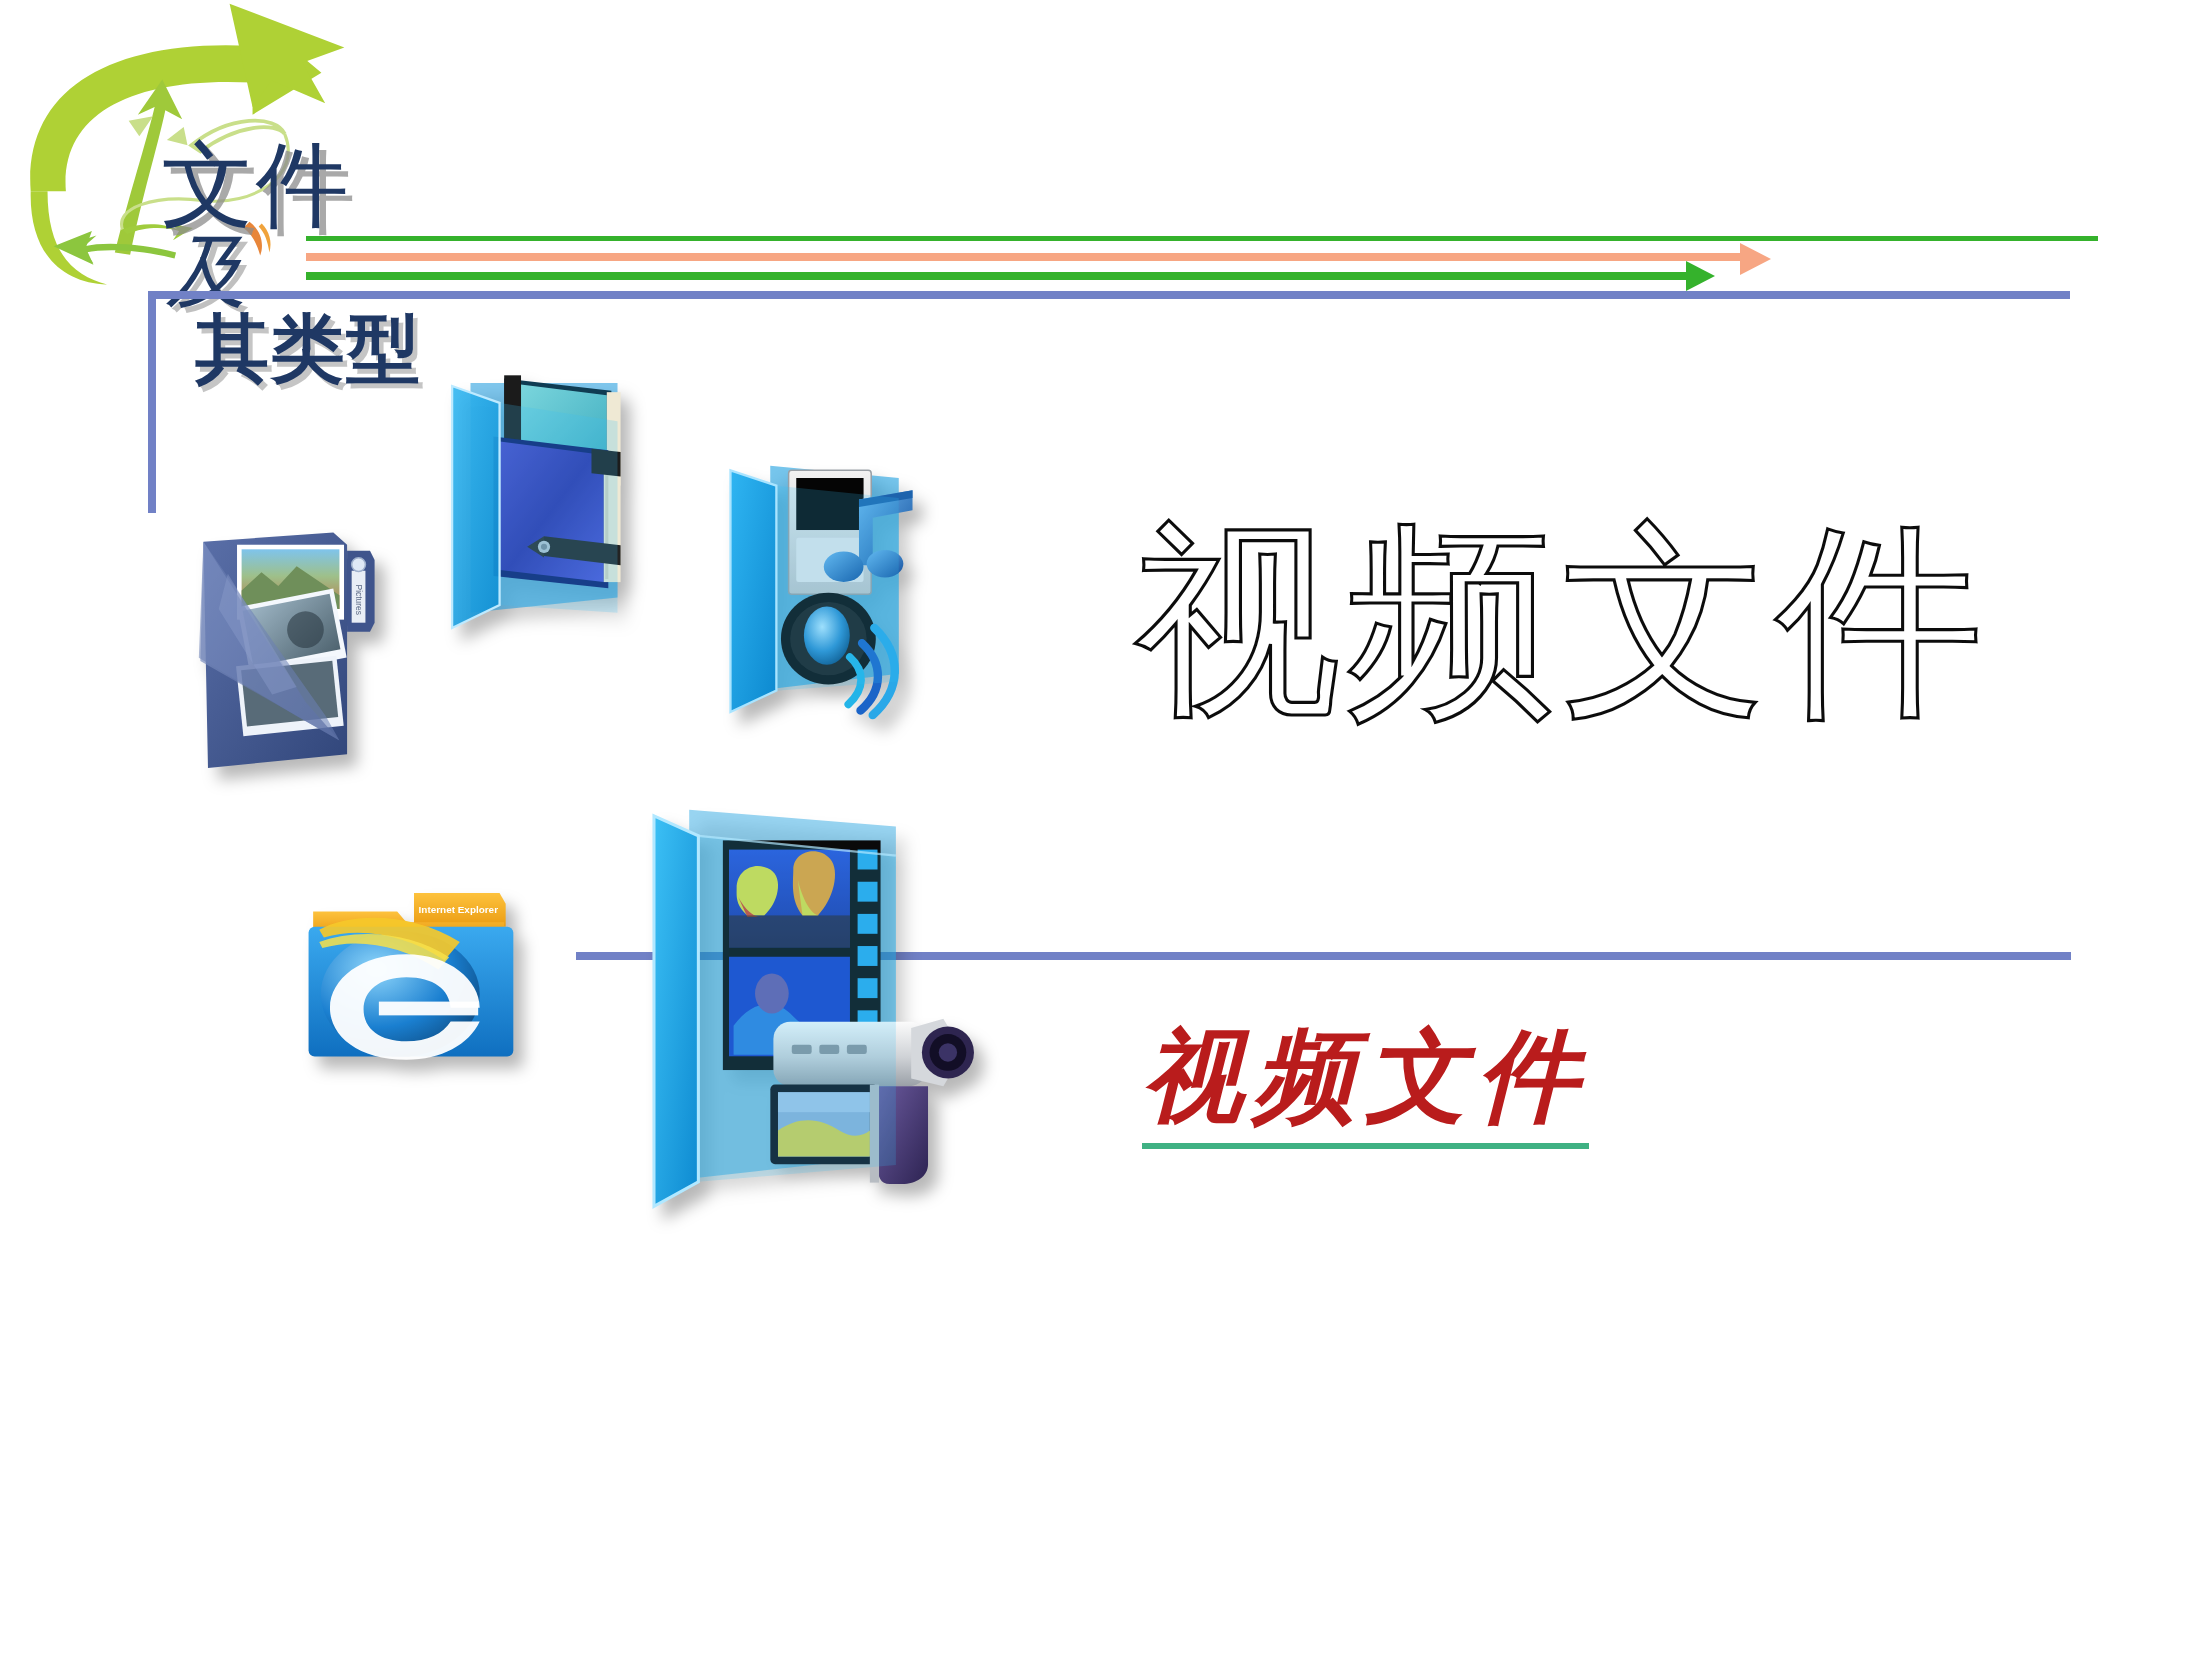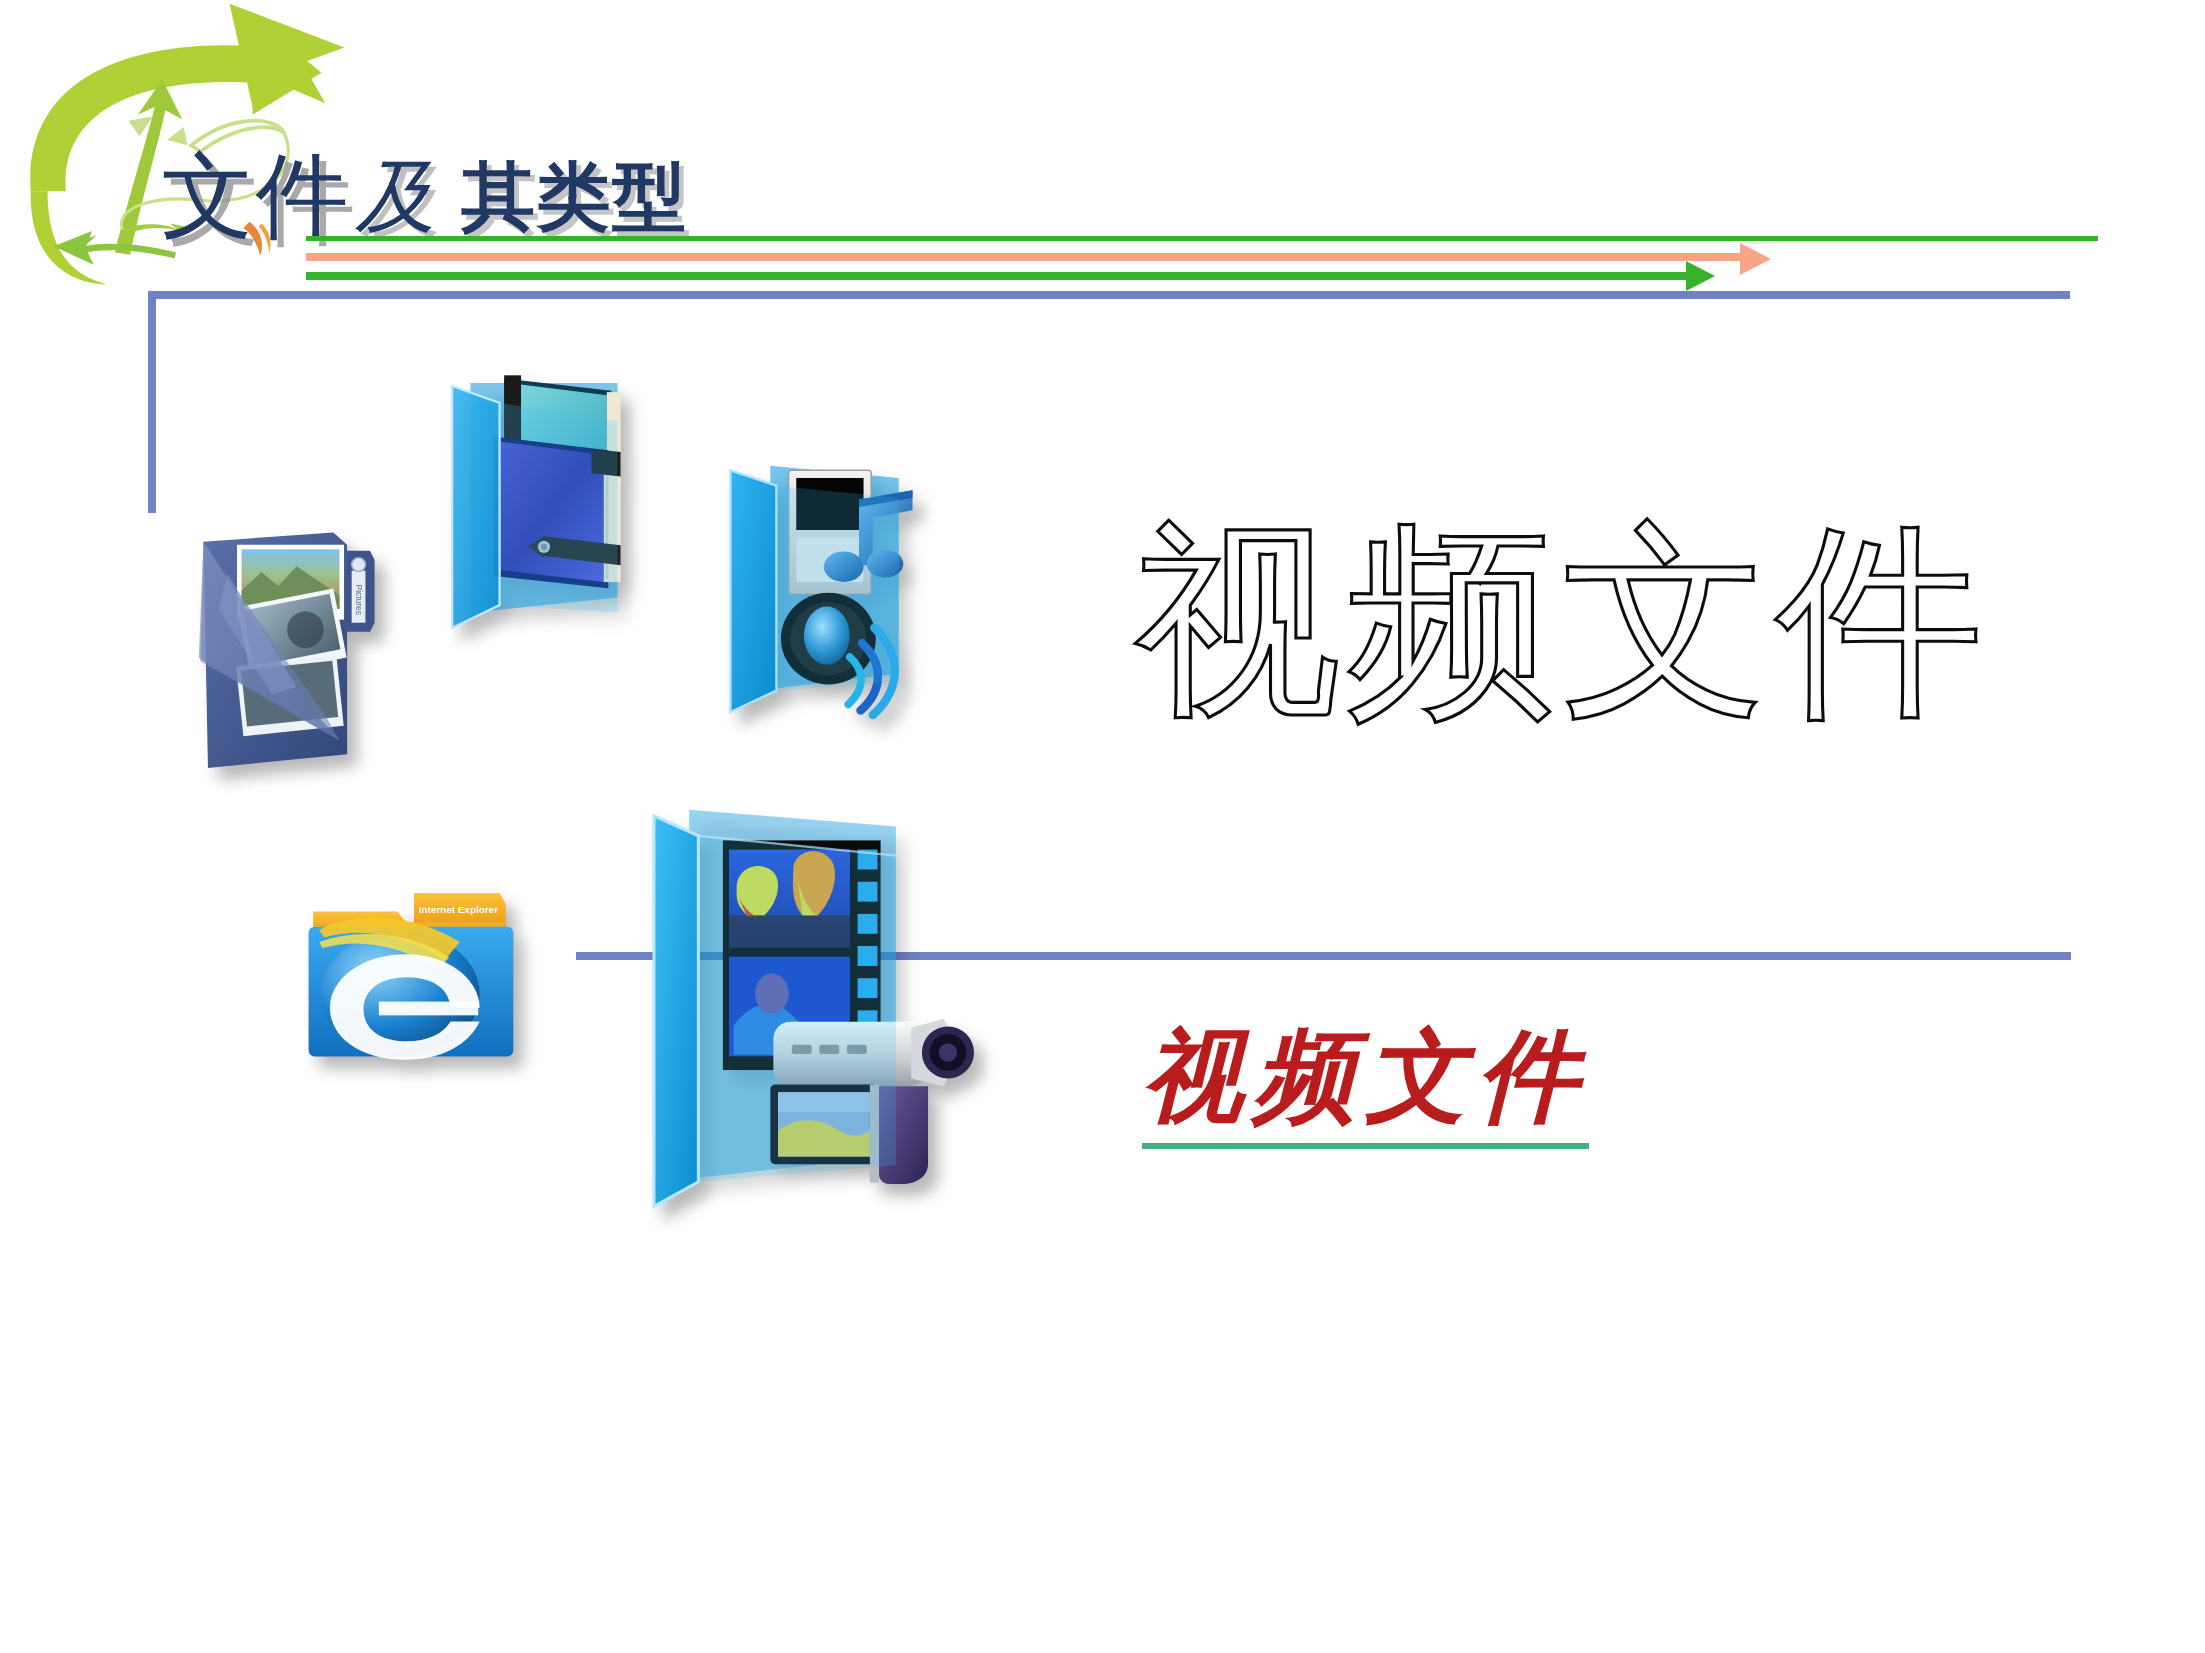--- a/index.html
+++ b/index.html
@@ -10,30 +10,30 @@
     overflow:hidden;
     position:relative;
   }
   .slide{position:absolute;inset:0;background:#fff;}
 
   
   .swirl{position:absolute;left:0;top:0;width:551px;height:306px;}
 
   
   .title-wrap{position:absolute;left:161px;top:139px;height:115px;
-    display:flex;align-items:center;white-space:nowrap;}
+    display:flex;align-items:flex-start;white-space:nowrap;flex-direction:column;}
   .title-a{font-family:"DejaVu Serif","Liberation Serif",serif;
     font-size:93px;line-height:1;font-weight:400;color:#1F3864;
     text-shadow:6.9px 6.9px 0 rgba(140,140,140,.75);letter-spacing:1.5px;}
   .title-b{font-family:"DejaVu Serif","Liberation Serif",serif;
     font-size:80px;line-height:1;font-style:italic;font-weight:400;color:#1F3864;
     text-shadow:5.4px 5.4px 0 rgba(150,150,150,.6);margin-left:6.1px;}
   .title-c{font-family:"Liberation Sans","DejaVu Sans",sans-serif;
     font-size:74px;line-height:1;font-weight:700;color:#1F3864;
-    text-shadow:4.6px 4.6px 0 rgba(150,150,150,.55);margin-left:25px;letter-spacing:1.5px;}
+    text-shadow:4.6px 4.6px 0 rgba(150,150,150,.55);margin-left:34px;letter-spacing:1.5px;}
 
   
   .subtitle{position:absolute;left:1286px;top:162px;
     font-family:"DejaVu Serif","Liberation Serif",serif;
     font-size:57px;line-height:1.08;font-weight:700;font-style:italic;
     color:#1F3864;text-shadow:5.4px 5.4px 0 rgba(160,160,160,.6);
     white-space:nowrap;letter-spacing:0.8px;}
 
   
   .rule{position:absolute;}

